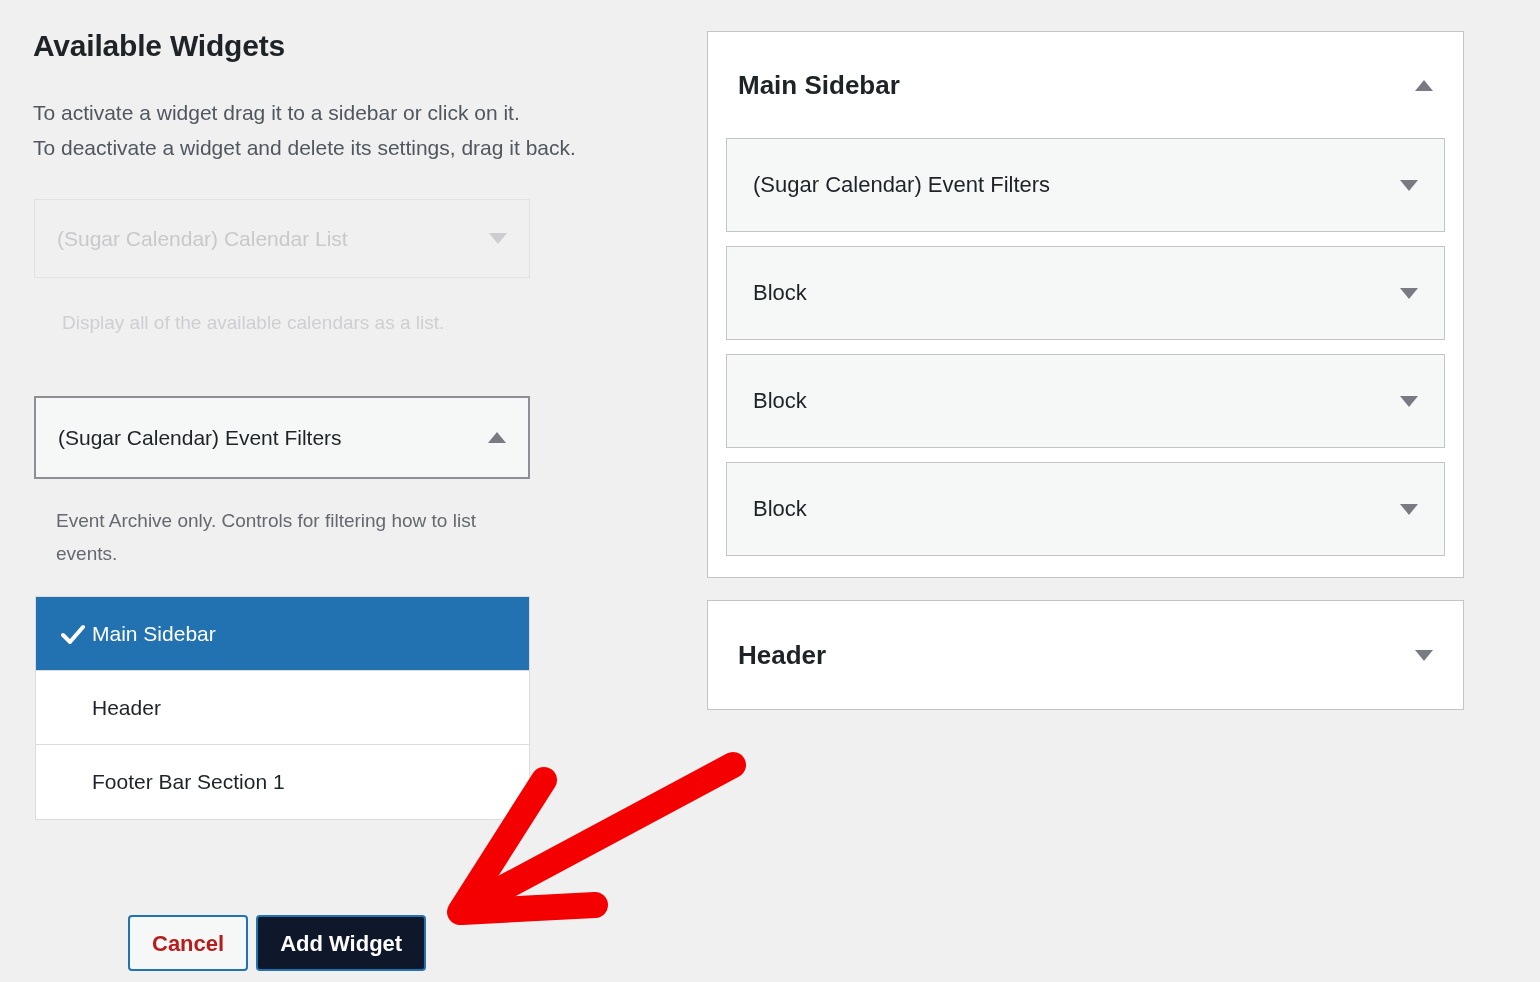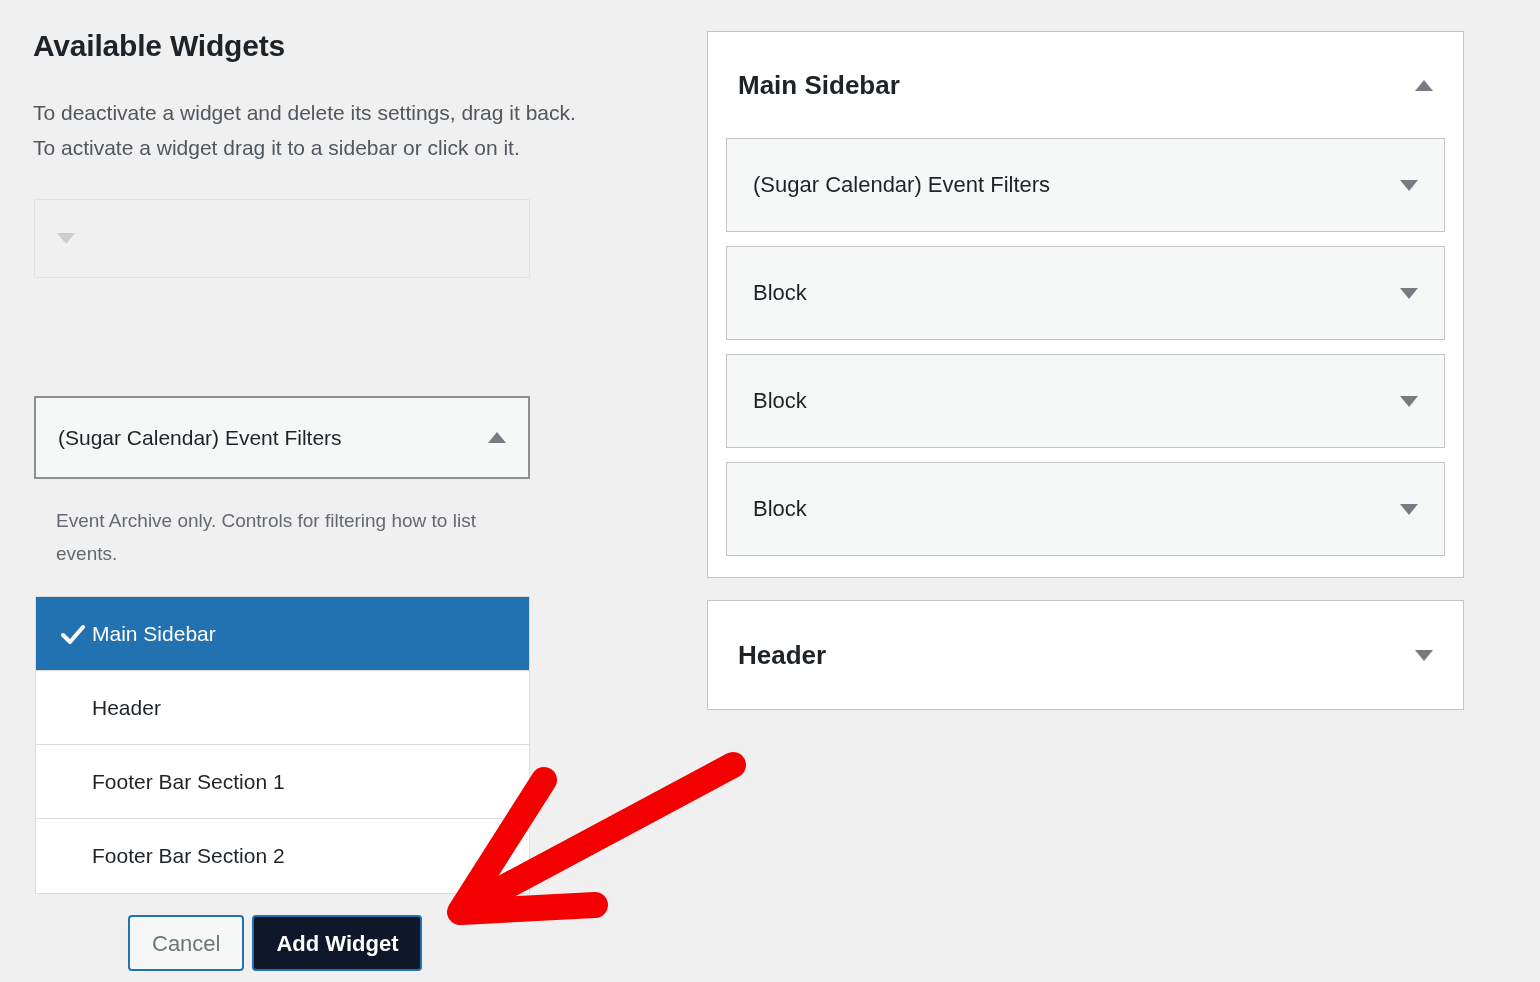--- a/index.html
+++ b/index.html
@@ -130,21 +130,22 @@
     padding: 0 22px;
     border-radius: 4px;
     font-size: 22px;
     line-height: 54px;
     cursor: pointer;
     white-space: nowrap;
   }
   .btn-secondary {
     background: #f6f7f7;
     border: 2px solid #2271b1;
-    color: #737373;
+    color: #b91c1c;
+    font-weight: bold;
   }
   .btn-primary {
     background: #0f172a;
     border: 2px solid #2271b1;
     color: #ffffff;
     font-weight: 600;
   }
 
   
   .panel {
@@ -194,27 +195,29 @@
 </head>
 <body>
 
 <div id="root">
 
   <div class="left-col">
 
     <div class="page-title">Available Widgets</div>
 
     <div class="intro">
+      <div>To activate a widget drag it to a sidebar or click on it.</div>
       <div>To deactivate a widget and delete its settings, drag it back.</div>
-      <div>To activate a widget drag it to a sidebar or click on it.</div>
     </div>
 
     <div class="widget-tile disabled" style="left:34px; top:199px; width:496px; height:79px;">
+      <span class="wt-label">(Sugar Calendar) Calendar List</span>
       <span class="tri tri-down faded"></span>
     </div>
+    <div class="desc faded" style="left:62px; top:306px; width:440px;">Display all of the available calendars as a list.</div>
 
     <div class="widget-tile active" style="left:34px; top:396px; width:496px; height:83px;">
       <span class="wt-label">(Sugar Calendar) Event Filters</span>
       <span class="tri tri-up"></span>
     </div>
     <div class="desc" style="left:56px; top:504px; width:440px;">Event Archive only. Controls for filtering how to list events.</div>
 
     <div class="sidebar-select">
 
       <div class="sb-option selected">
@@ -227,23 +230,20 @@
       </div>
 
       <div class="sb-option">
         <span>Header</span>
       </div>
 
       <div class="sb-option">
         <span>Footer Bar Section 1</span>
       </div>
 
-      <div class="sb-option">
-        <span>Footer Bar Section 2</span>
-      </div>
 
     </div>
 
     <div class="btn-row">
       <button class="btn btn-secondary">Cancel</button>
       <button class="btn btn-primary">Add Widget</button>
     </div>
 
   </div>
 

